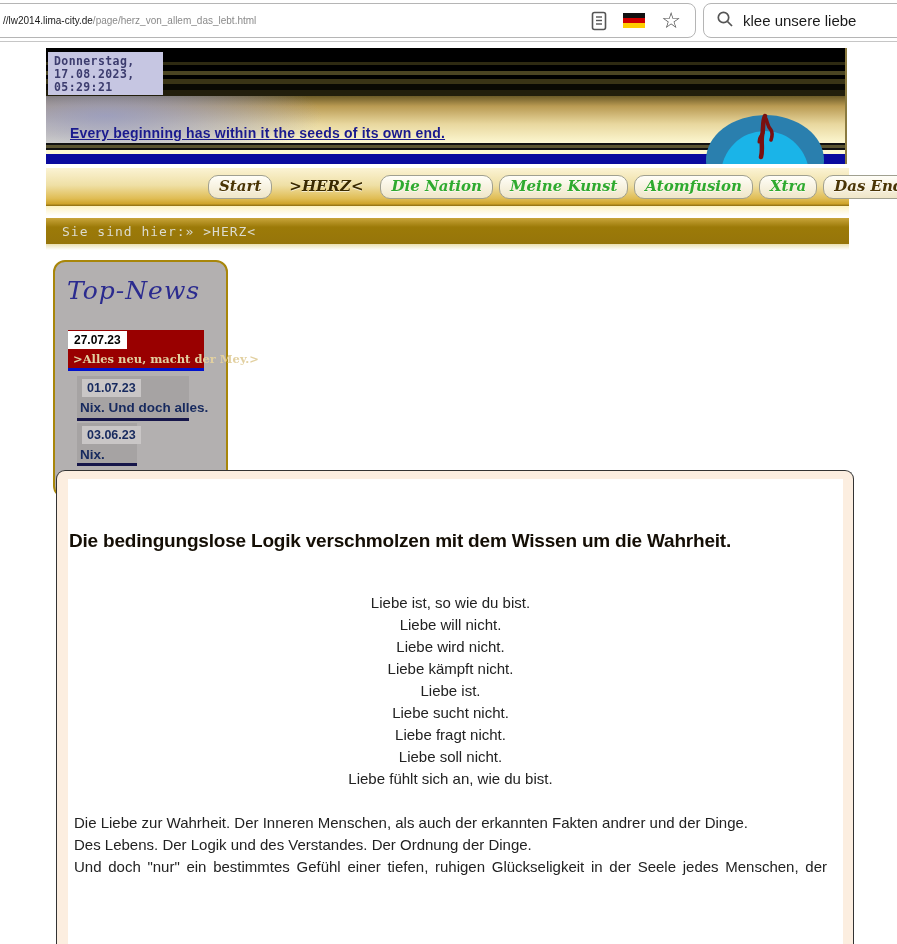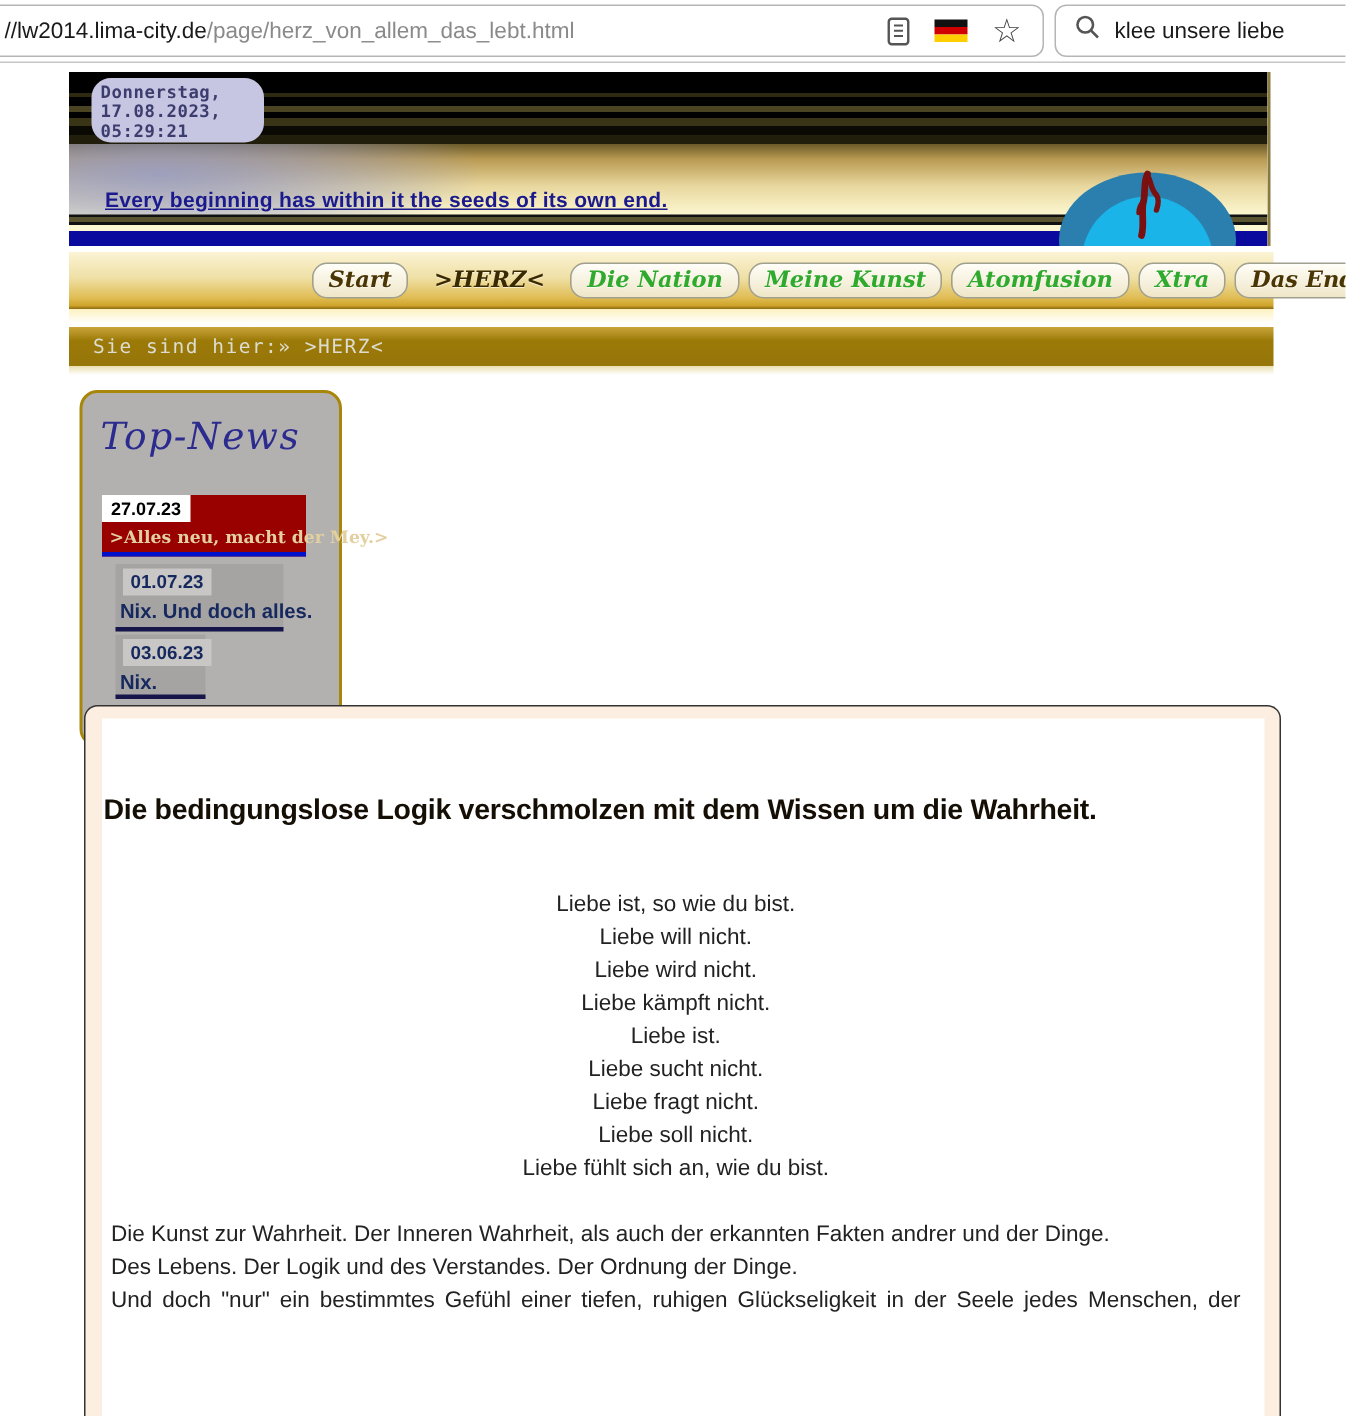--- a/index.html
+++ b/index.html
@@ -2,21 +2,21 @@
 <html><head>
 <meta charset="utf-8">
 <style>
   * { margin:0; padding:0; box-sizing:border-box; }
   body { background:#fff; font-family:"Liberation Sans", sans-serif; }
   .screen { position:relative; width:897px; height:944px; background:#fff; overflow:hidden; }
 
   
   .chrome { position:absolute; left:0; top:0; width:897px; height:42px; background:#fff; border-bottom:1px solid #c6c6c6; }
   .urlbar { position:absolute; left:-12px; top:3px; width:708px; height:35px; border:1px solid #b5b5b5; border-radius:8px; background:#fff; display:flex; align-items:center; padding:0 14px; cursor:text; }
-  .url-text { font-size:15px; white-space:nowrap; overflow:hidden;text-align:right; }
+  .url-text { font-size:10px; white-space:nowrap; overflow:hidden;text-align:right; }
   .url-domain { color:#1a1a1a; }
   .url-path { color:#8a8a8a; }
   .chrome-icons { margin-left:auto; display:flex; align-items:center; gap:16px; }
   .reader-icon svg { display:block; }
   .flag-de { width:22px; height:15px; display:flex; flex-direction:column; }
   .flag-de div { flex:1; }
   .flag-black { background:#111; } .flag-red { background:#d00000; } .flag-gold { background:#ffce00; }
   .star-icon { font-size:22px; color:#444; line-height:1; }
   .searchbar { position:absolute; left:703px; top:3px; width:210px; height:35px; border:1px solid #b5b5b5; border-radius:8px; background:#fff; display:flex; align-items:center; padding:0 12px; gap:9px; cursor:text; }
   .search-text { font-size:15px; color:#1a1a1a; }
@@ -27,22 +27,22 @@
     background:linear-gradient(to bottom,#000 0 14px,#2e2a12 14px 17px,#000 17px 23px,#4a4422 23px 27px,#000 27px 31px,#3a3416 31px 36px,#0a0903 36px 42px,#221e0c 42px 48px); }
   .band { position:absolute; left:0; top:48px; width:100%; height:56px;
     background:linear-gradient(to bottom,#6b5a28,#b99a52 18%,#e8d79e 50%,#fdf8d2 85%,#fffce8); }
   .band::before { content:''; position:absolute; inset:0;
     background:radial-gradient(ellipse 300px 75px at 60px 35%, rgba(148,154,200,0.6), rgba(148,154,200,0) 72%); }
   .motto { position:absolute; left:24px; top:29px; font-size:14px; font-weight:bold; color:#1a1a8e; text-decoration:underline; letter-spacing:.2px; }
   .dline { position:absolute; left:0; top:95px; width:100%; height:7px;
     background:linear-gradient(to bottom,#111 0 2px,#5a5430 2px 5px,#111 5px 7px); }
   .palestrip { position:absolute; left:0; top:102px; width:100%; height:4px; background:#fdf8d2; }
   .navybar { position:absolute; left:0; top:106px; width:100%; height:10px; background:#0a0a9e; }
-  .datetime-box { position:absolute; left:15px; top:4px; width:115px; height:43px; background:#c6c6e2; color:#3c3c6e;
-    font-family:"DejaVu Sans Mono", monospace; font-weight:bold; font-size:11.5px; line-height:13px; padding:3px 0 0 6px; letter-spacing:.4px;border-radius:13px; }
+  .datetime-box { position:absolute; left:2px; top:4px; width:115px; height:43px; background:#c6c6e2; color:#3c3c6e;
+    font-family:"DejaVu Sans Mono", monospace; font-weight:bold; font-size:11.5px; line-height:13px; padding:3px 0 0 6px; letter-spacing:.4px; }
   .logo-ellipse { position:absolute; left:659px; top:65px; }
 
   
   .navband { position:absolute; left:46px; top:168px; width:803px; height:38px; display:flex; align-items:center; gap:6px; padding-left:162px;
     background:linear-gradient(to bottom,#fbf3d4,#efe0a6 45%,#e0bd55 80%,#cfa42a 94%,#8a6a10); }
   .navband-fade { position:absolute; left:46px; top:206px; width:803px; height:10px; background:linear-gradient(to bottom,#fdf2c0,#fff); }
   .nav-btn { font-family:"DejaVu Serif", serif; font-style:italic; font-weight:bold; font-size:15px; padding:1px 10px 3px;
     border:1px solid #a0a090; border-radius:10px; background:linear-gradient(to bottom,#fffef8,#efe6c8); cursor:pointer; white-space:nowrap;
     text-shadow:0 1px 0 rgba(255,255,255,.6); }
   .nav-brown { color:#4a3505; }
@@ -180,20 +180,20 @@
         <div>Liebe will nicht.</div>
         <div>Liebe wird nicht.</div>
         <div>Liebe kämpft nicht.</div>
         <div>Liebe ist.</div>
         <div>Liebe sucht nicht.</div>
         <div>Liebe fragt nicht.</div>
         <div>Liebe soll nicht.</div>
         <div>Liebe fühlt sich an, wie du bist.</div>
       </div>
       <div class="article-para">
-        <div class="para-line">Die Kunst zur Wahrheit. Der Inneren Wahrheit, als auch der erkannten Fakten andrer und der Dinge.</div>
+        <div class="para-line">Die Liebe zur Wahrheit. Der Inneren Menschen, als auch der erkannten Fakten andrer und der Dinge.</div>
         <div class="para-line">Des Lebens. Der Logik und des Verstandes. Der Ordnung der Dinge.</div>
         <div class="para-line para-justify">Und doch "nur" ein bestimmtes Gefühl einer tiefen, ruhigen Glückseligkeit in der Seele jedes Menschen, der</div>
       </div>
     </div>
   </div>
 
 </div>
 
 </body></html>

